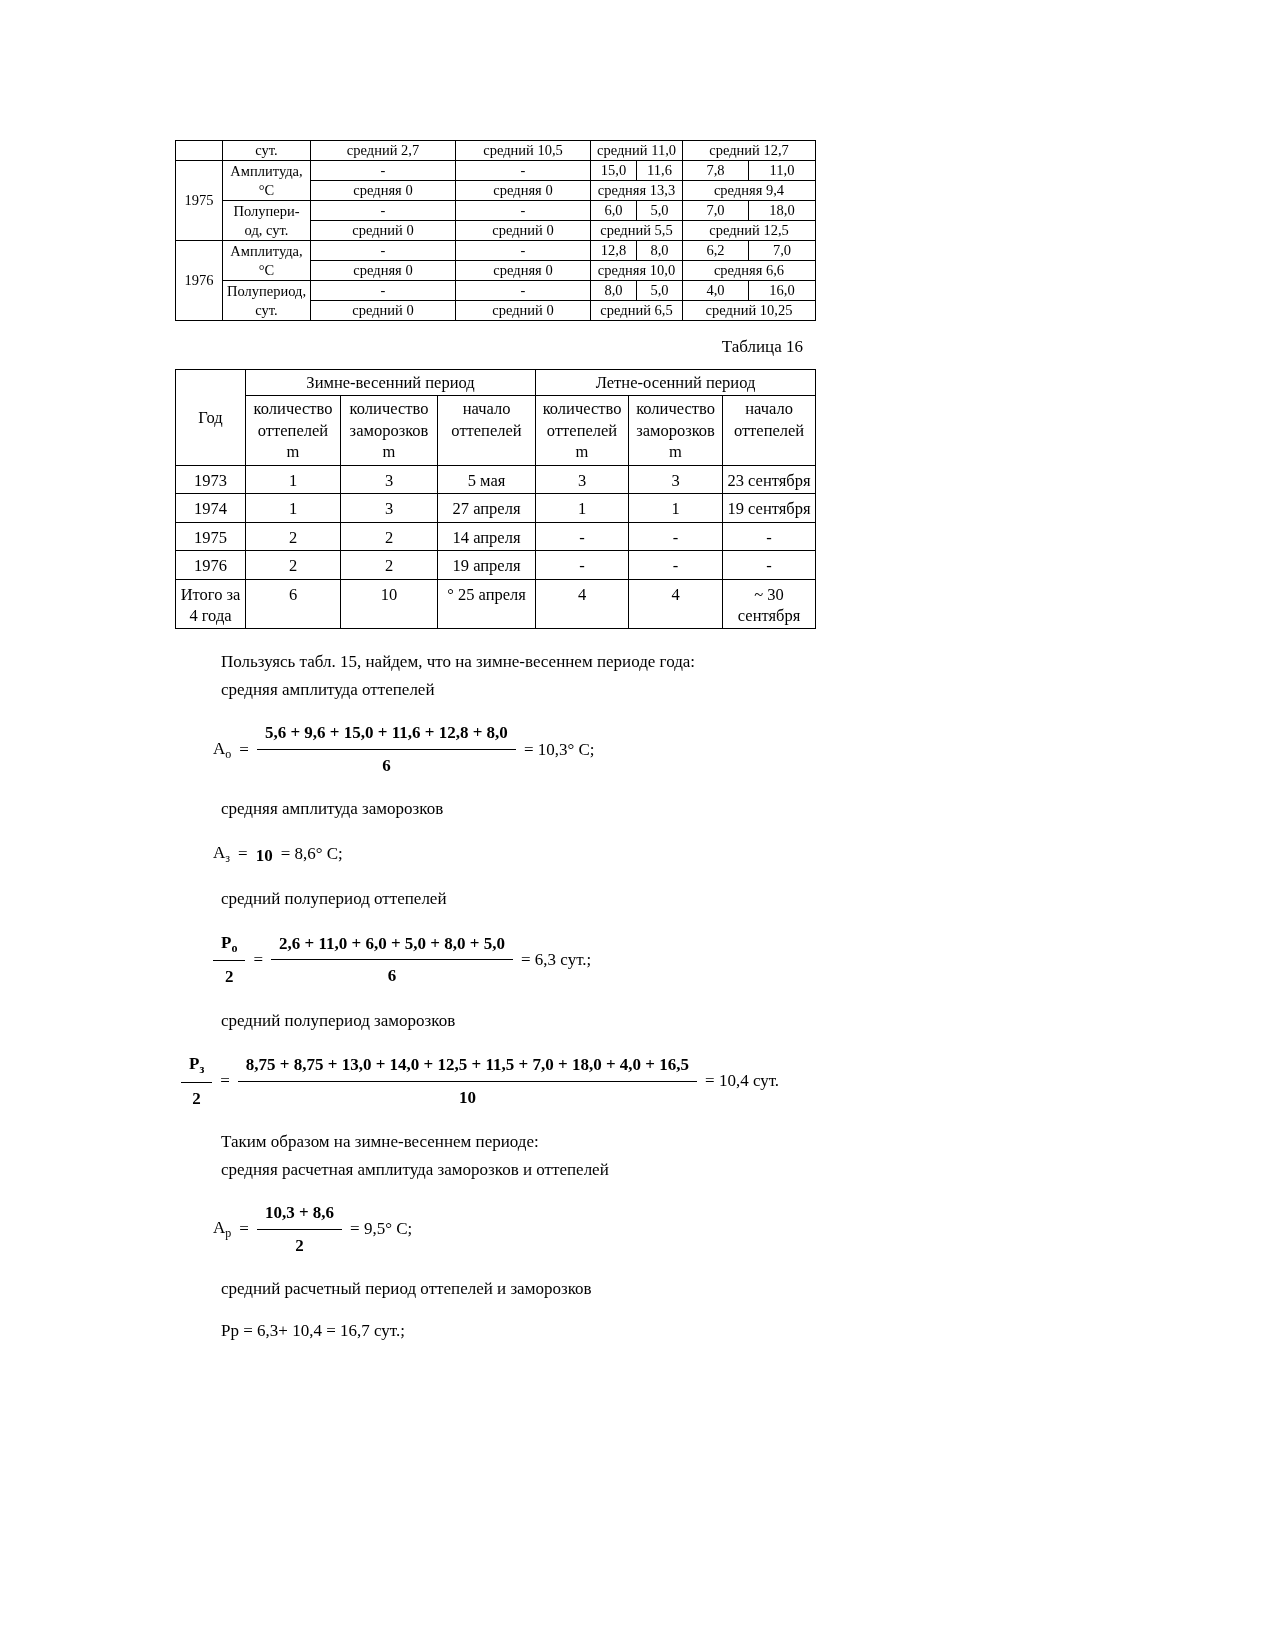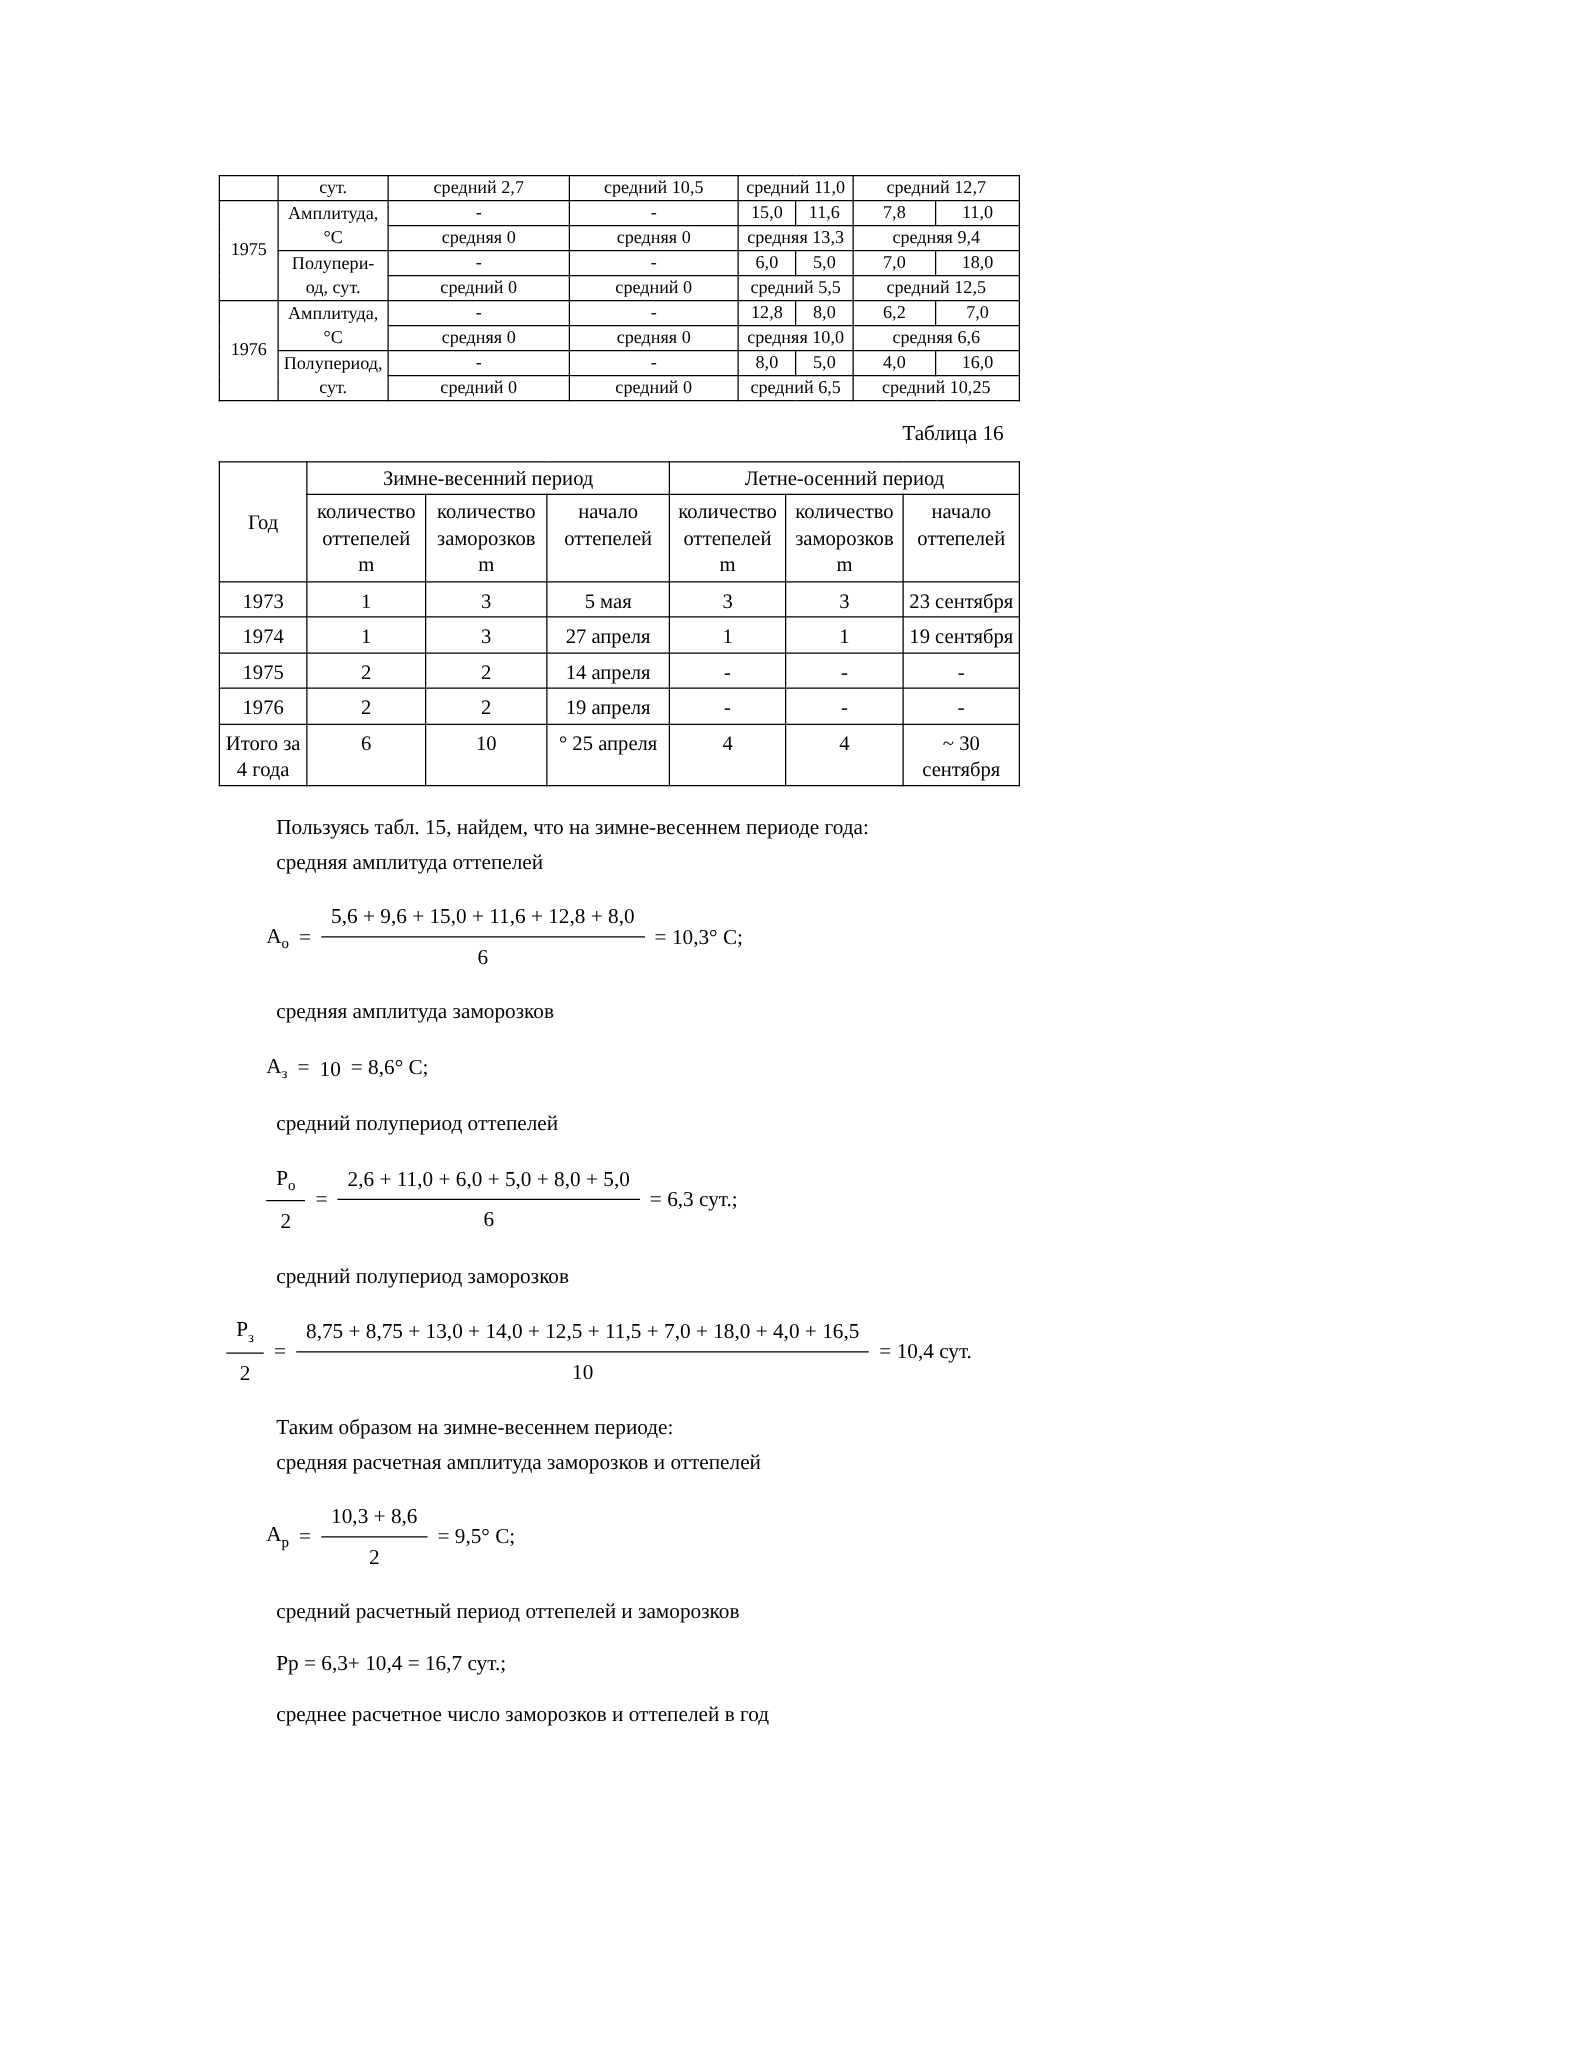--- a/index.html
+++ b/index.html
@@ -24,21 +24,21 @@
   .t16 th.year-head { vertical-align:middle; }
   .t16 th.period-head { padding:2px 4px; }
   .t16 td.data-cell { padding-top:4px; }
 
   .body-text { margin-top:20px; width:930px; font-size:17px; line-height:1.5; }
   p.para { margin:2px 0 2px 46px; }
   p.para.gap-top { margin-top:16px; }
 
   .formula { display:flex; align-items:center; gap:8px; margin:18px 0 18px 38px; font-size:17px; }
   .formula.wide { margin-left:6px; }
-  .frac { display:inline-flex; flex-direction:column; text-align:center; }
+  .frac { display:inline-flex; flex-direction:column; text-align:center;font-weight:bold; }
   .frac .num { display:block; padding:0 8px 3px; border-bottom:1.4px solid #000; }
   .frac .den { display:block; padding-top:3px; }
   sub { font-size:12px; }
 </style>
 </head>
 <body>
 
 <div class="page">
 
   <table class="tbl t15">
@@ -263,16 +263,15 @@
       <span class="eq">=</span>
       <span class="frac">
         <span class="num">10,3 + 8,6</span>
         <span class="den">2</span>
       </span>
       <span class="res">= 9,5° С;</span>
     </div>
 
     <p class="para gap-top">средний расчетный период оттепелей и заморозков</p>
     <p class="para gap-top">Рр = 6,3+ 10,4 = 16,7 сут.;</p>
-    <p class="para gap-top">среднее расчетное число заморозков и оттепелей в год</p>
   </div>
 
 </div>
 
 </body></html>

